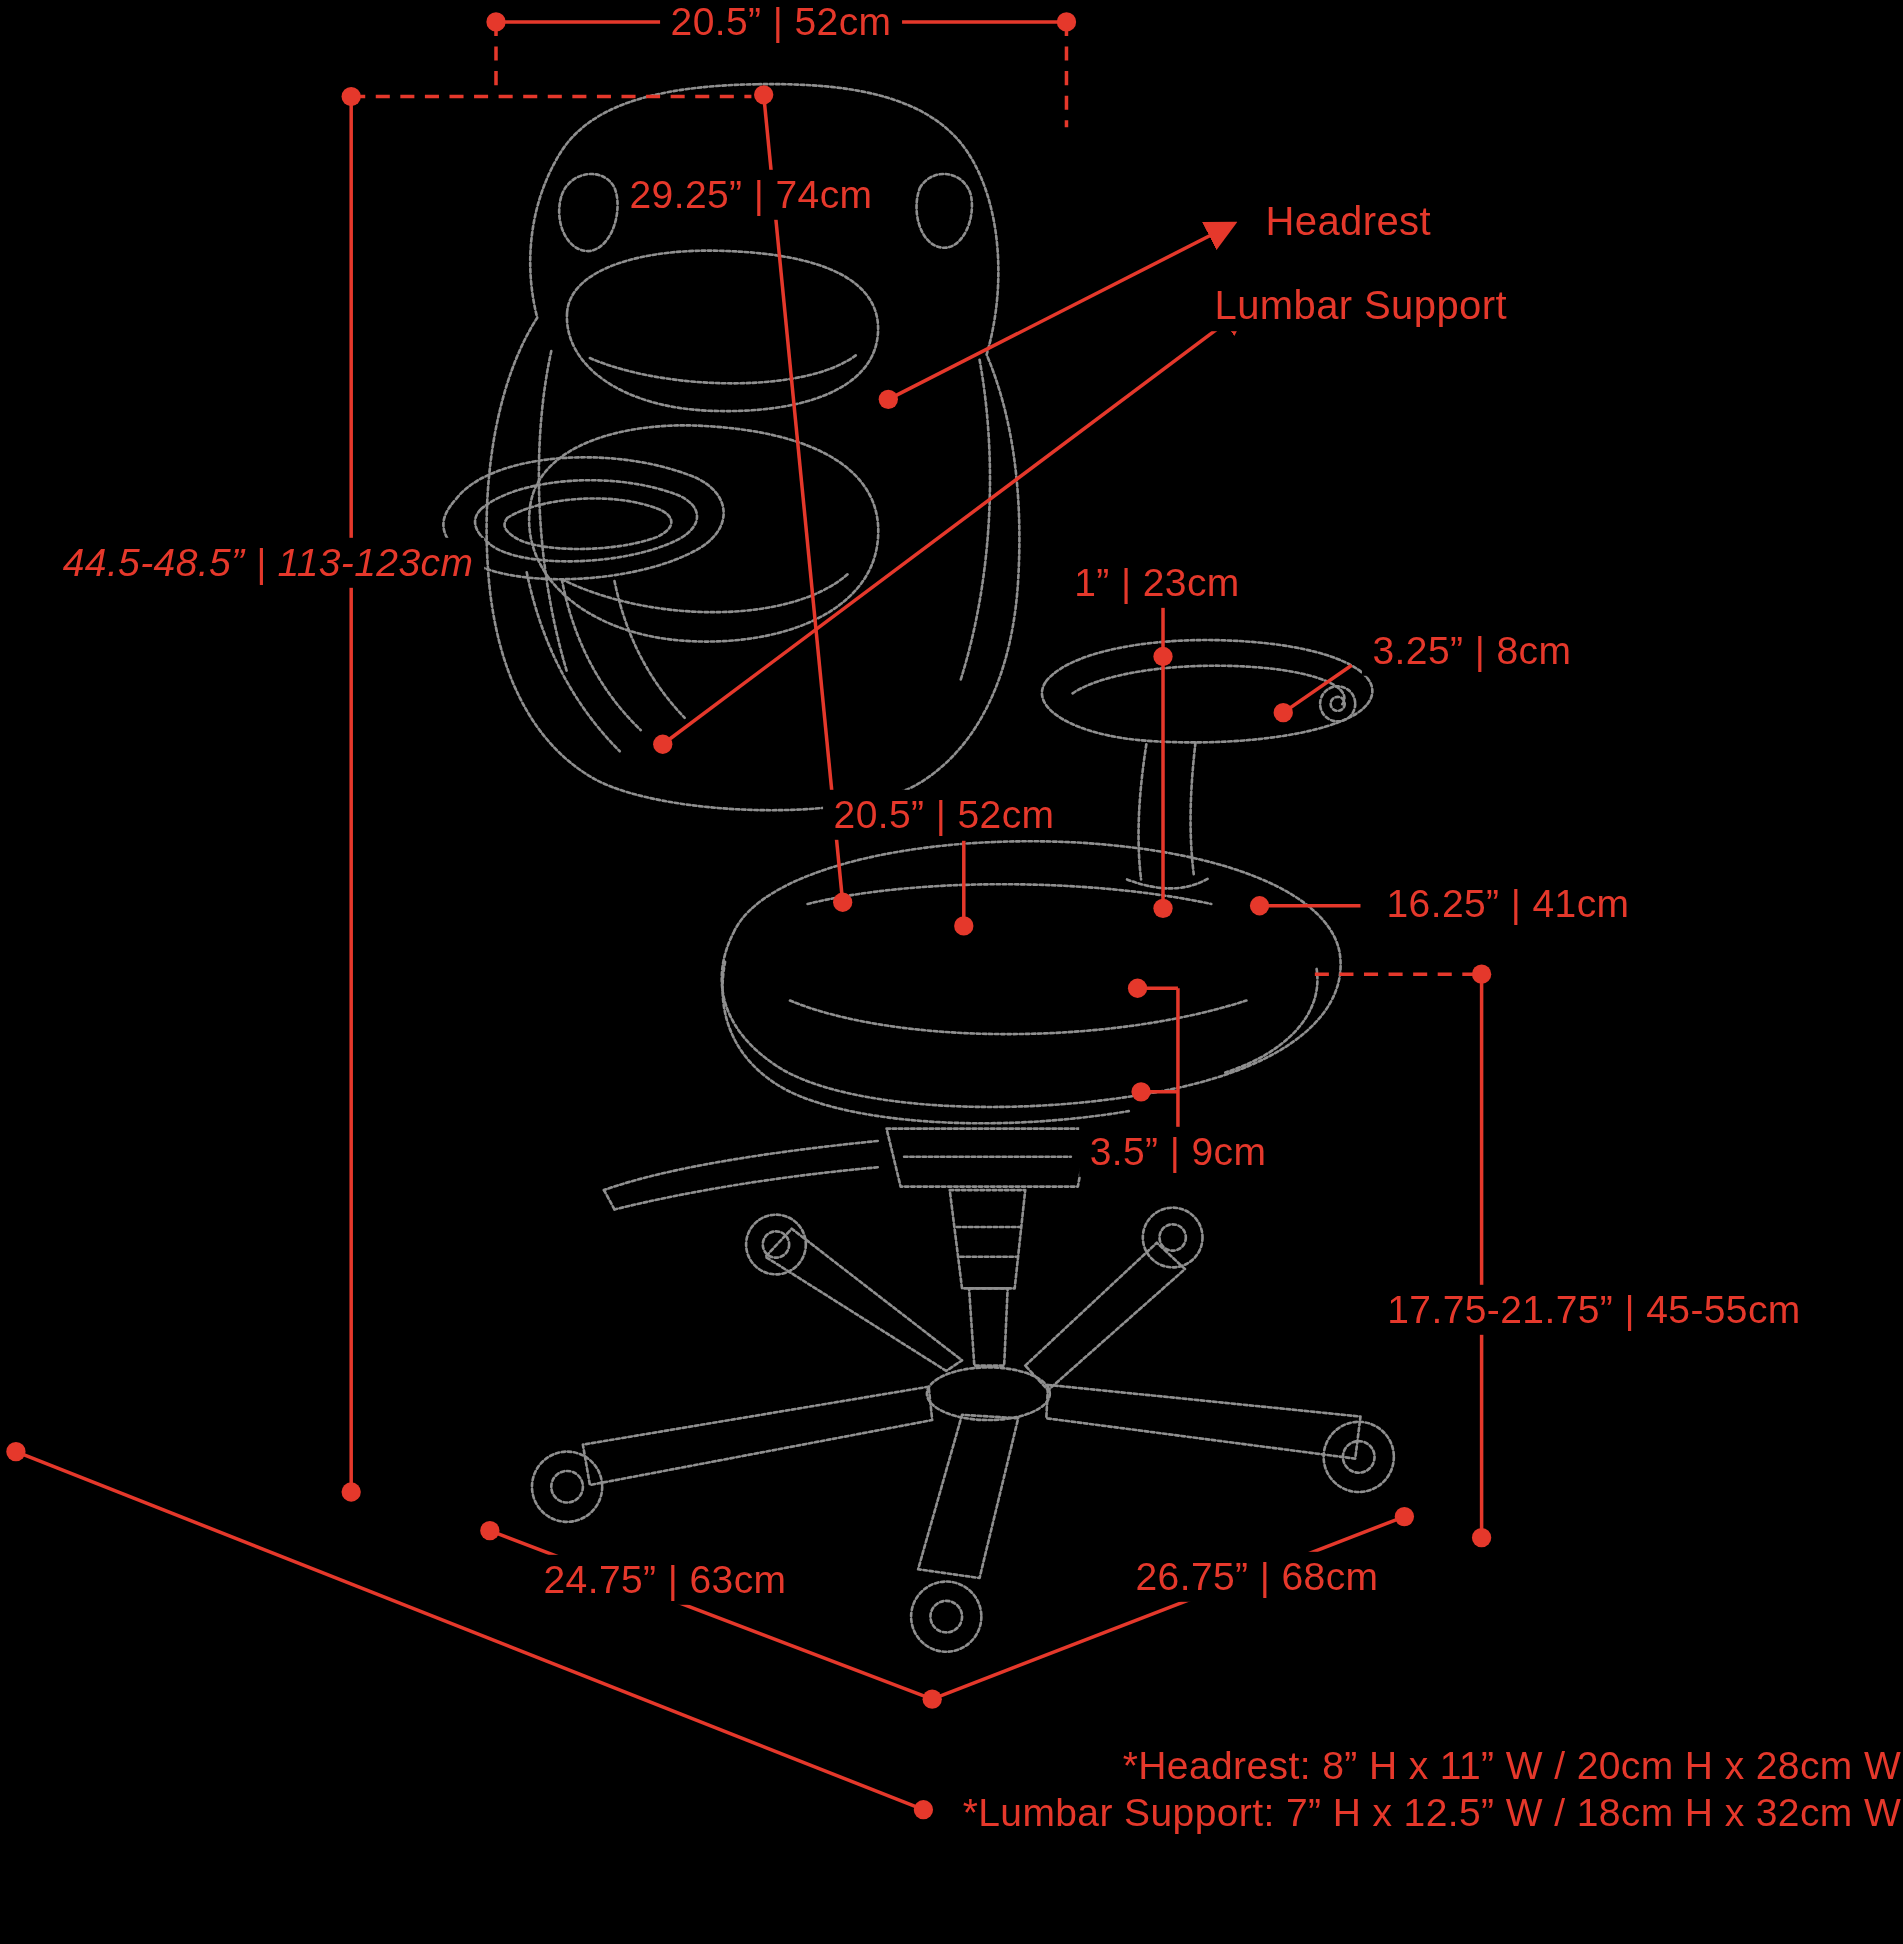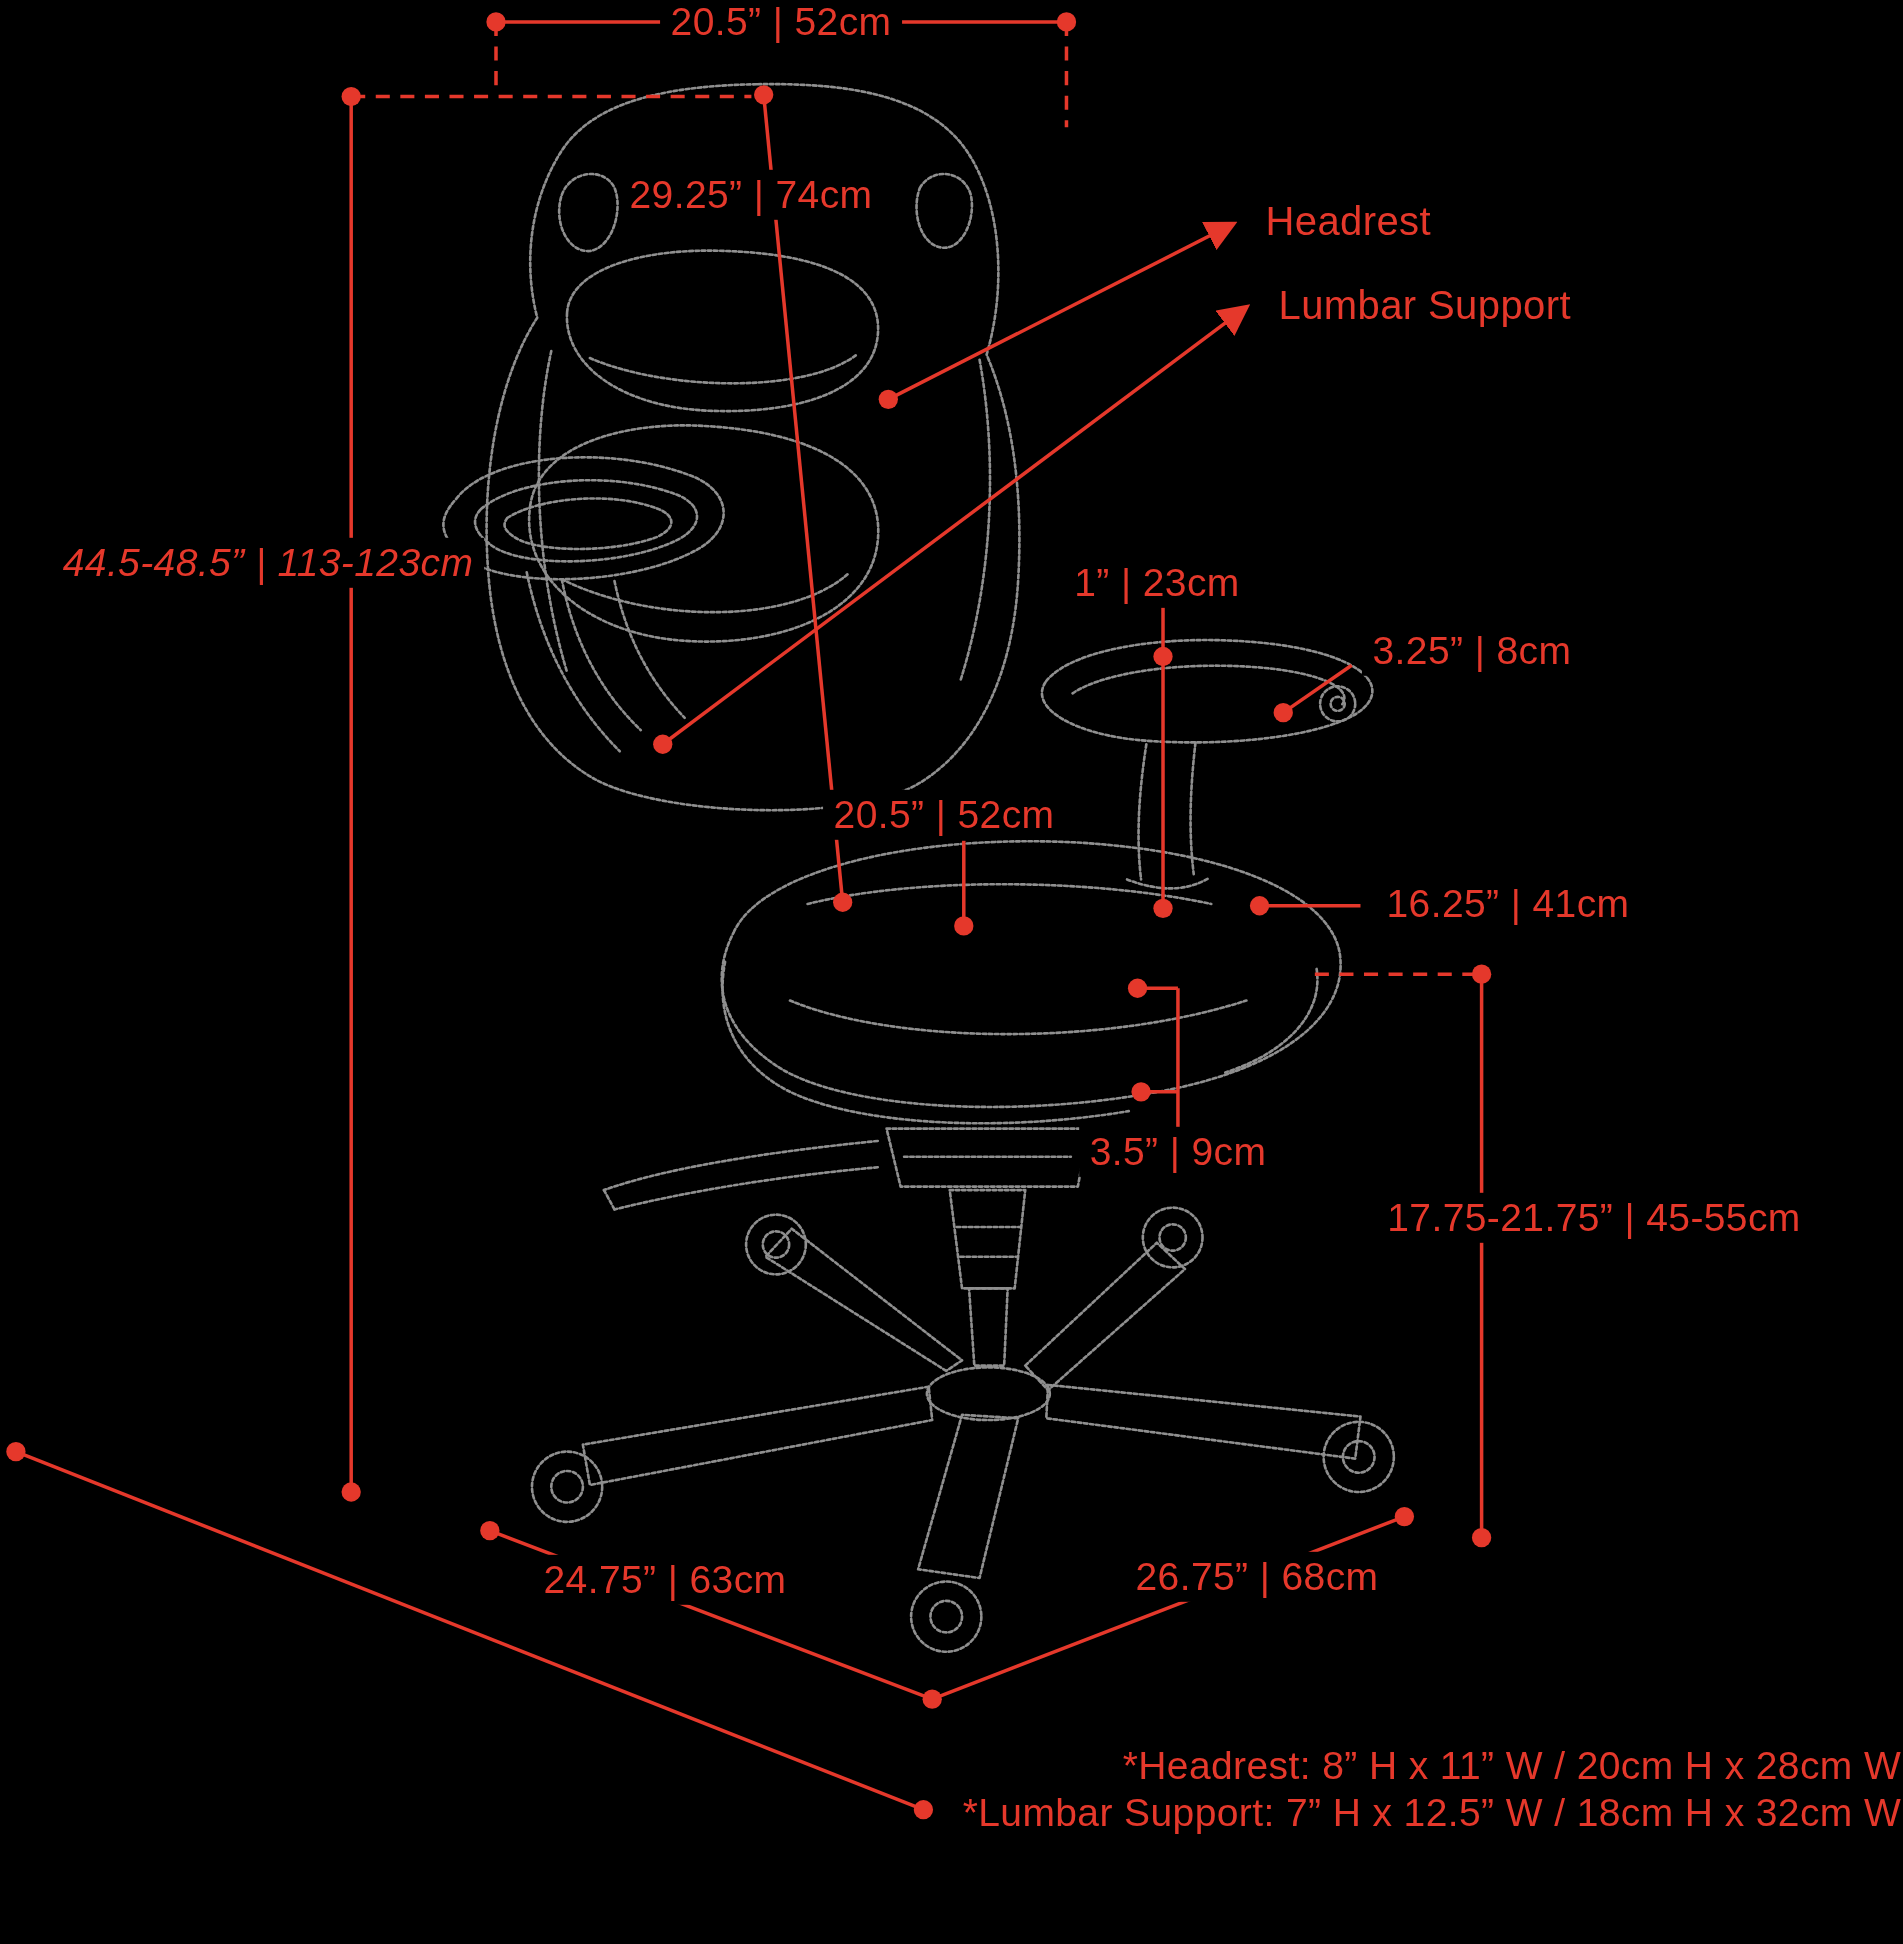--- a/index.html
+++ b/index.html
@@ -176,35 +176,35 @@
       <circle cx="1600" cy="1728" r="11"></circle>
     </g>
   </svg>
 
   <div class="lbl" style="left:781px;top:22px;">20.5” | 52cm</div>
 
   <div class="lbl" style="left:751px;top:195px;">29.25” | 74cm</div>
 
   <div class="lbl left-anchor" style="left:1255px;top:221px;font-size:40px;text-align:right;">Headrest</div>
 
-  <div class="lbl left-anchor" style="left:1268px;top:305px;font-size:40px;">Lumbar Support</div>
+  <div class="lbl left-anchor" style="left:1204px;top:305px;font-size:40px;">Lumbar Support</div>
 
   <div class="lbl" style="left:268px;top:563px;font-style:italic;">44.5-48.5” | 113-123cm</div>
 
   <div class="lbl" style="left:1157px;top:583px;">1” | 23cm</div>
 
   <div class="lbl left-anchor" style="left:1362px;top:651px;">3.25” | 8cm</div>
 
   <div class="lbl" style="left:944px;top:815px;">20.5” | 52cm</div>
 
   <div class="lbl left-anchor" style="left:1376px;top:904px;">16.25” | 41cm</div>
 
   <div class="lbl" style="left:1178px;top:1152px;">3.5” | 9cm</div>
 
-  <div class="lbl" style="left:1594px;top:1218px;text-align:center;">17.75-21.75” | 45-55cm</div>
+  <div class="lbl" style="left:1594px;top:1310px;text-align:center;">17.75-21.75” | 45-55cm</div>
 
 
   <div class="lbl" style="left:665px;top:1580px;">24.75” | 63cm</div>
 
   <div class="lbl" style="left:1257px;top:1577px;">26.75” | 68cm</div>
 
 
   <div class="note" style="top:1766px;">*Headrest: 8” H x 11” W / 20cm H x 28cm W</div>
 
   <div class="note" style="top:1813px;">*Lumbar Support: 7” H x 12.5” W / 18cm H x 32cm W</div>

